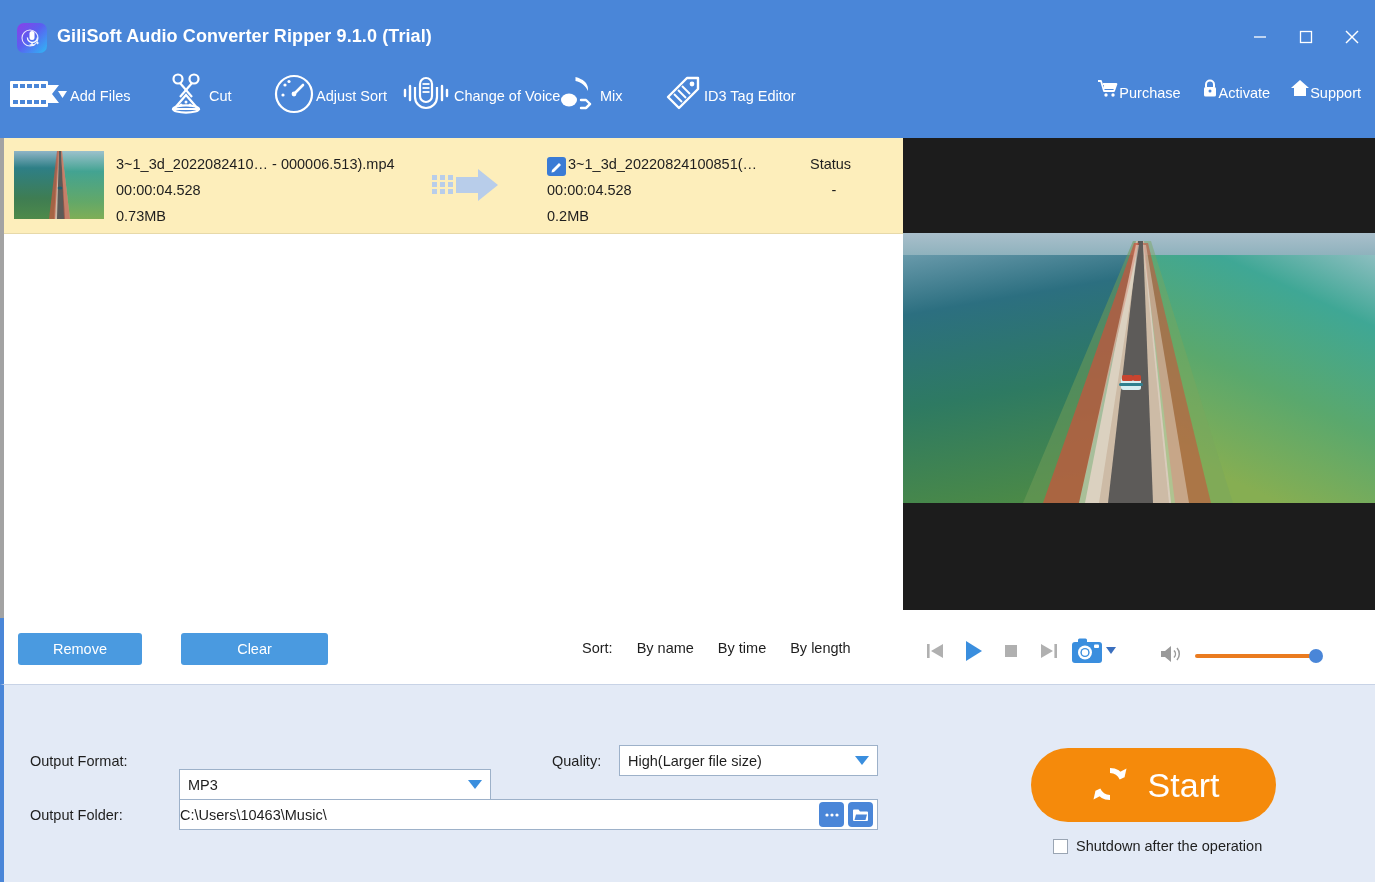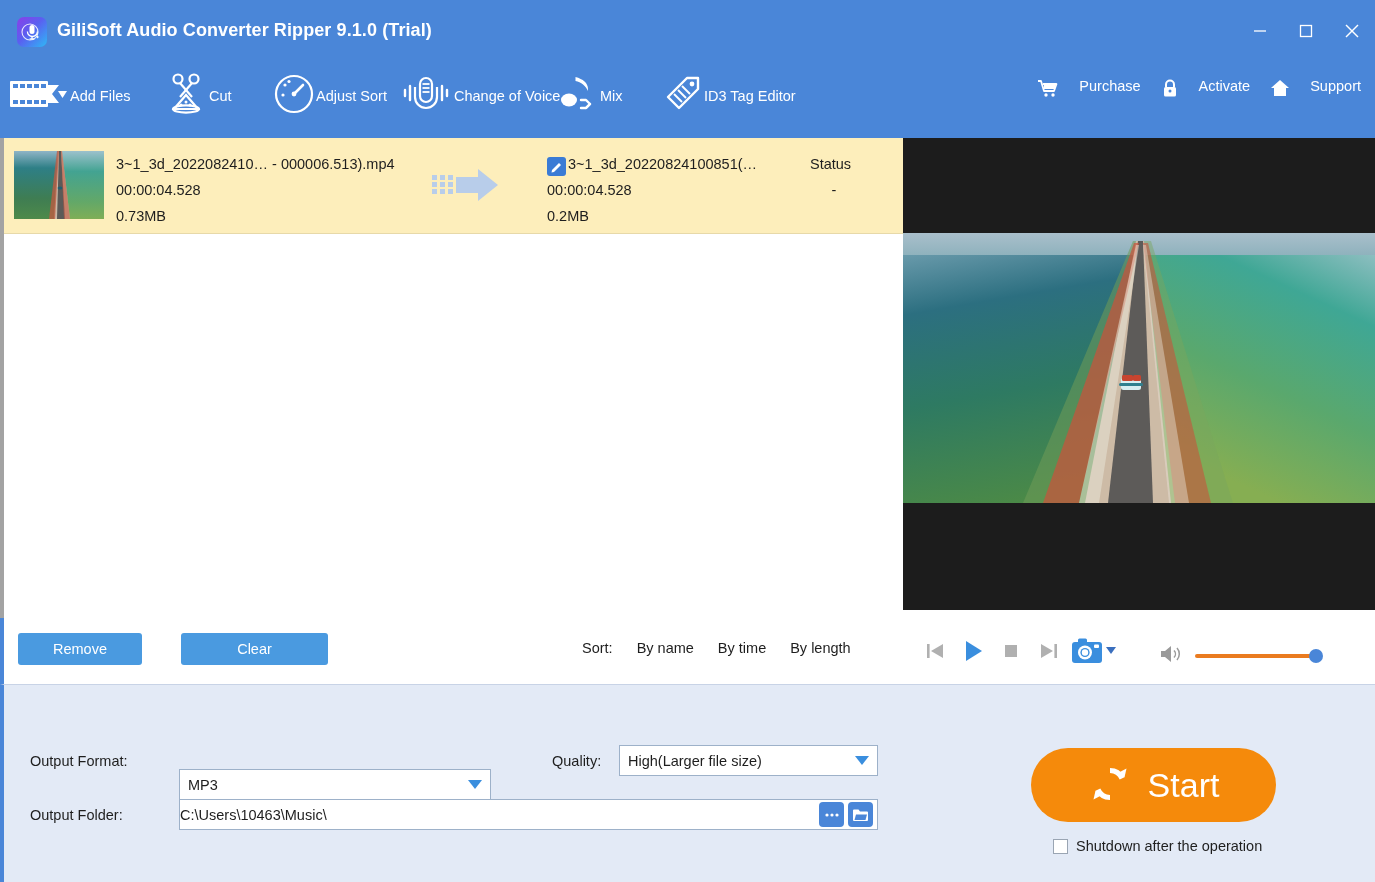--- a/index.html
+++ b/index.html
@@ -15,21 +15,21 @@
     background: #ffffff;
   }
 
   
   .header {
     position: absolute; left: 0; top: 0;
     width: 1375px; height: 138px;
     background: #4a86d8;
   }
   .titlebar {
-    position: absolute; left: 0; top: 7px;
+    position: absolute; left: 0; top: 13px;
     width: 100%; height: 48px;
   }
   .app-icon {
     position: absolute; left: 17px; top: 10px;
     width: 30px; height: 30px;
     border-radius: 7px;
     background: linear-gradient(135deg, #8b3fe8 0%, #5a5ff0 45%, #2fb8f5 100%);
     display: flex; align-items: center; justify-content: center;
   }
   .app-icon svg { display: block; }
@@ -57,21 +57,21 @@
     display: flex; flex-direction: row; align-items: center;
     color: #ffffff;
   }
   .tb-icon { height: 50px; display: flex; align-items: center; justify-content: center; }
   .tb-label { font-size: 14.5px; color: #ffffff; margin-top: 4px; white-space: nowrap; }
 
   .tb-right {
     position: absolute; top: 30px; right: 14px;
     display: flex; align-items: center; gap: 20px;
   }
-  .tb-right-item { display: flex; align-items: flex-start; gap: 20px; color: #fff; }
+  .tb-right-item { display: flex; align-items: flex-end; gap: 0; color: #fff; }
   .tb-right-item span { font-size: 14.5px; white-space: nowrap; }
 
   
   .list-area {
     position: absolute; left: 0; top: 138px;
     width: 903px; height: 480px;
     background: #ffffff;
     border-left: 4px solid #a3a3a3;
   }
   .file-row {

